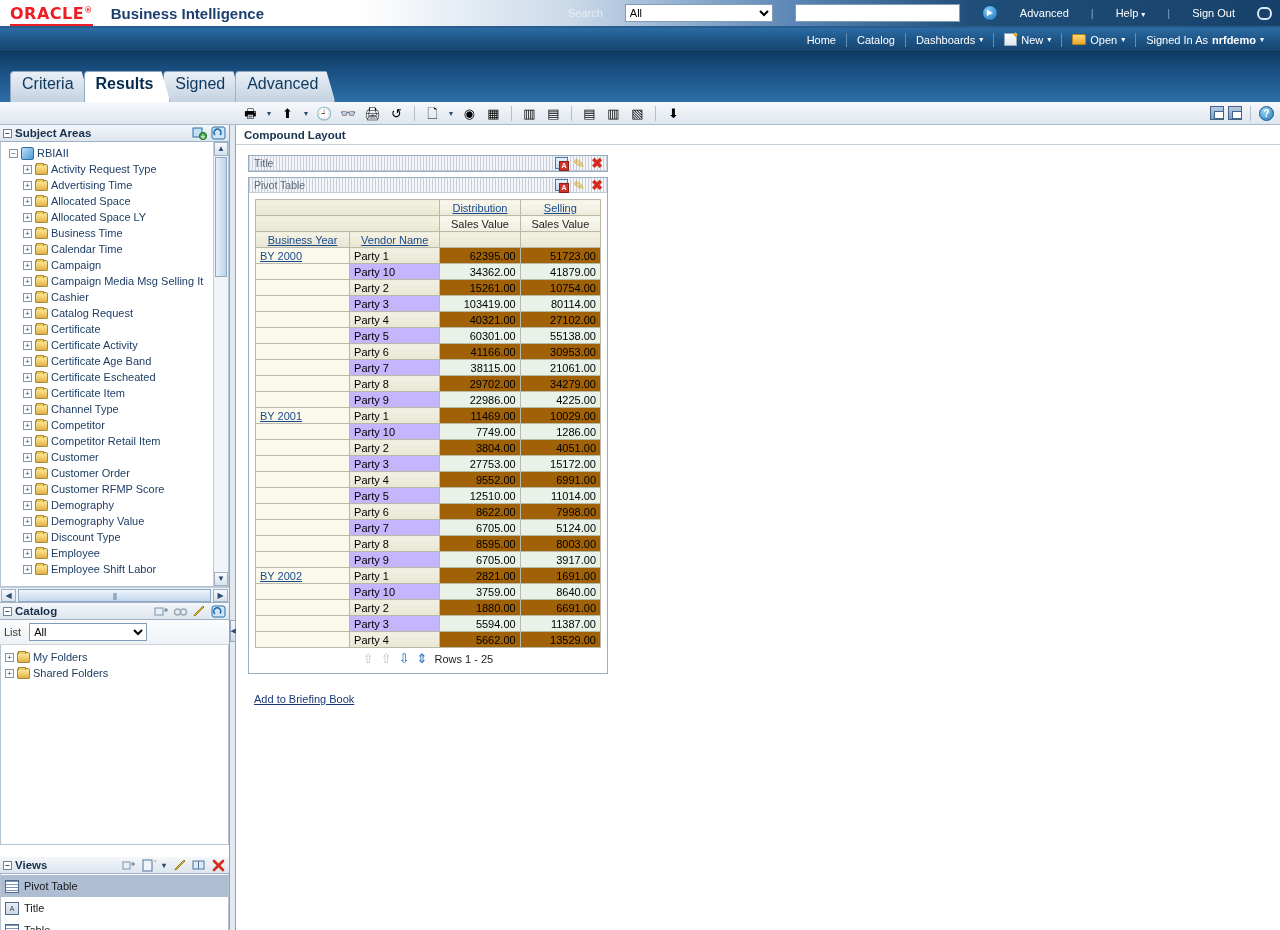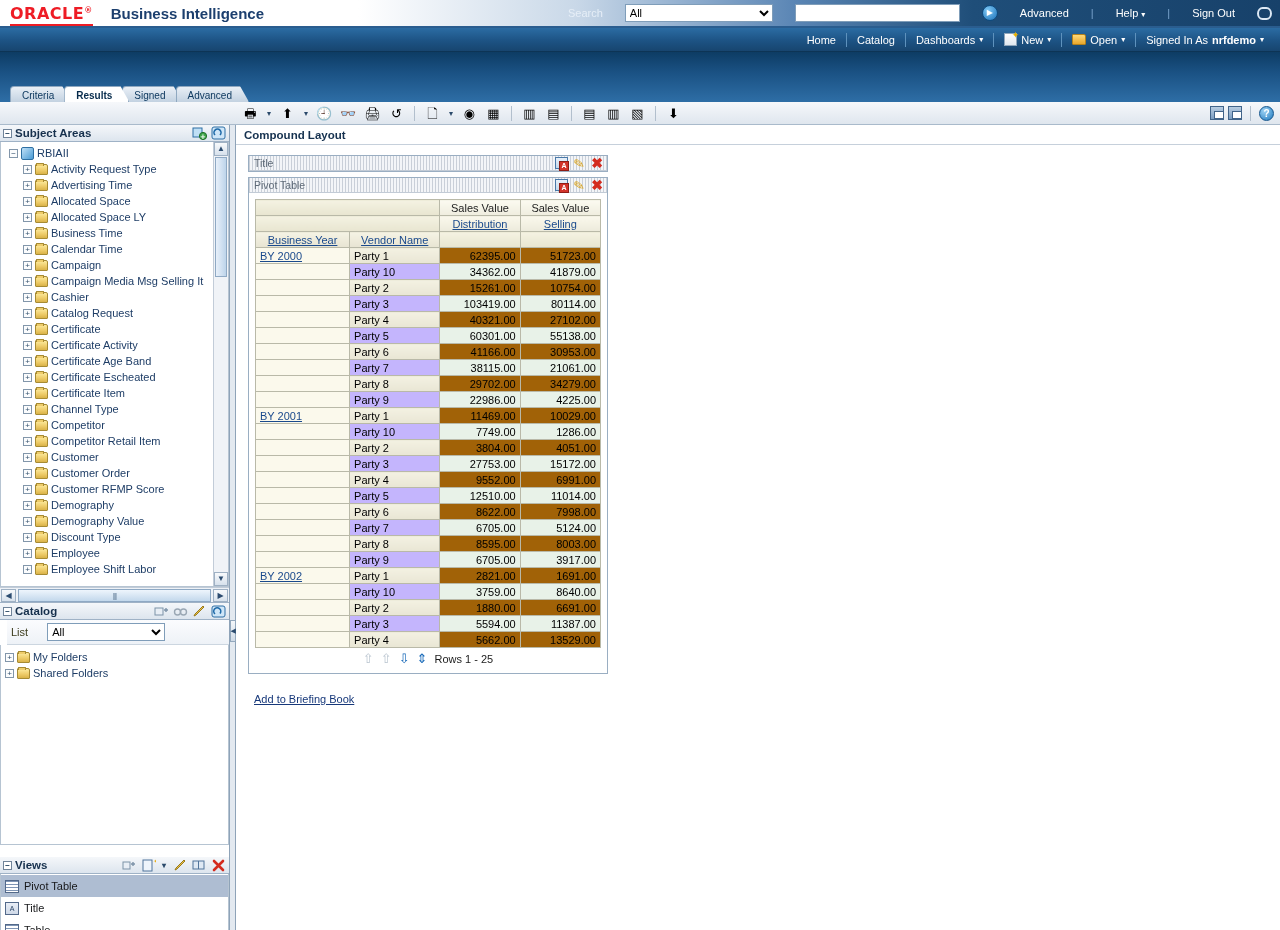--- a/index.html
+++ b/index.html
@@ -143,24 +143,24 @@
     font-weight: bold;
     font-size: 11.5px;
     border-radius: 4px 0 0 0;
     clip-path: polygon(0 0, calc(100% - 14px) 0, 100% 100%, 0 100%);
   }
   .tabrow {
     position: absolute; left: 10px; bottom: 0;
     display: flex; align-items: flex-end;
   }
   .subtab {
-    height: 16px;
+    height: 31px;
     padding: 3px 16px 0 11px;
     margin-right: -7px;
-    font-size: 10px;
+    font-size: 16px;
     color: #0f3a60;
     background: linear-gradient(to bottom, #e9eff6, #c3d2e1);
     border: 1px solid #8fa8c0;
     border-bottom: none;
     border-radius: 4px 7px 0 0;
     cursor: pointer;
     clip-path: polygon(0 0, calc(100% - 9px) 0, 100% 100%, 0 100%);
     position: relative;
   }
   .subtab.active {
@@ -317,25 +317,24 @@
   .hs-thumb {
     flex: 1; height: 13px; margin: 0 1px;
     background: linear-gradient(to bottom,#eef5fc,#c3d8ec);
     border: 1px solid #8fa9c4;
     font-size: 7px; color: #6d86a0; text-align: center; line-height: 11px;
     letter-spacing: -1px;
   }
 
   .catalog-sec { border-top: 1px solid #9fb2c6; }
   .list-row {
-    display: flex; align-items: center; gap: 19px;
+    display: flex; align-items: center; gap: 8px;
     padding: 3px 4px;
     background: linear-gradient(to bottom,#fbfcfe,#eef2f7);
     border-bottom: 1px solid #ccd6e0;
-    margin-left: 7px;
   }
   .list-lbl { color: #3c3c1d; font-size: 11px; }
   .list-sel {
     width: 118px; height: 18px; font-size: 11px;
     font-family: "Liberation Sans", sans-serif;
     border: 1px solid #7f9db9; background: #fff;
   }
   .catalog-body {
     height: 200px;
     border: 1px solid #b6c4d2; border-top: none;
@@ -912,27 +911,27 @@
           <table class="pivot">
             <colgroup>
               <col class="c-year">
                 <col class="c-vendor">
                 <col class="c-meas">
                 <col class="c-meas">
             </colgroup>
             <thead>
               <tr>
                 <th class="hdr-blank" colspan="2"></th>
-                <th class="hdr-meas">Sales Value</th>
-                <th class="hdr-meas">Sales Value</th>
+                <th class="hdr-grp">Distribution</th>
+                <th class="hdr-grp">Selling</th>
               </tr>
               <tr>
                 <th class="hdr-blank" colspan="2"></th>
-                <th class="hdr-grp">Distribution</th>
-                <th class="hdr-grp">Selling</th>
+                <th class="hdr-meas">Sales Value</th>
+                <th class="hdr-meas">Sales Value</th>
               </tr>
               <tr>
                 <th class="hdr-row">Business Year</th>
                 <th class="hdr-row">Vendor Name</th>
                 <th class="hdr-blank"></th>
                 <th class="hdr-blank"></th>
               </tr>
             </thead>
             <tbody id="pivot-rows">
                 <tr>

